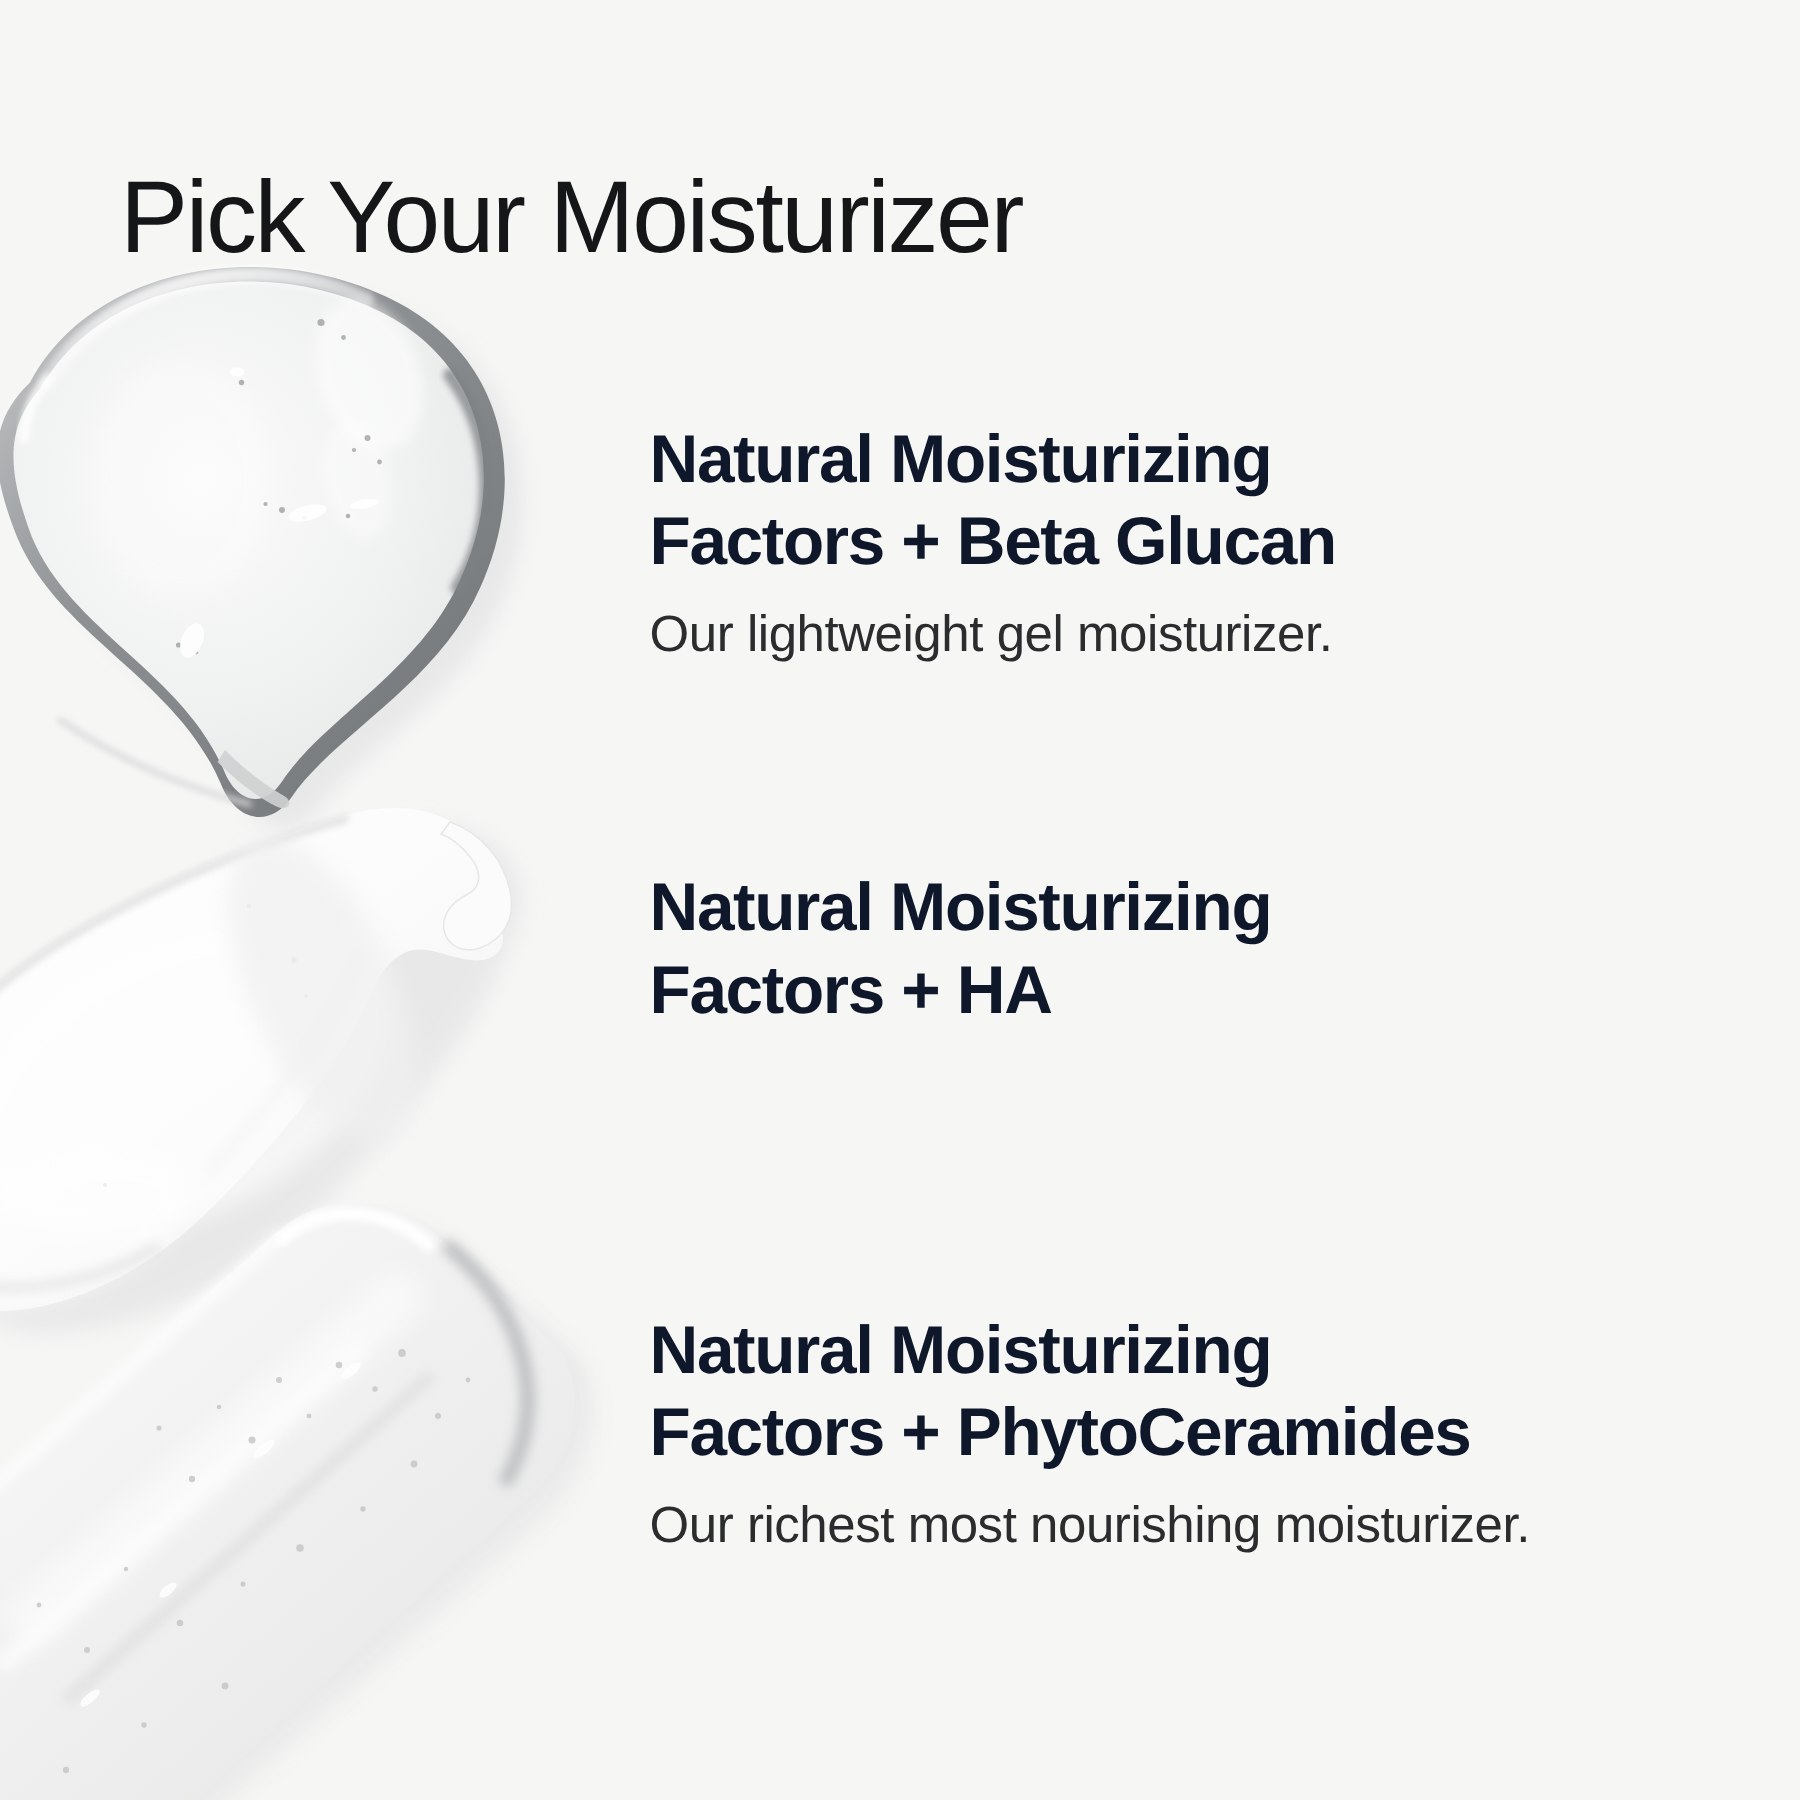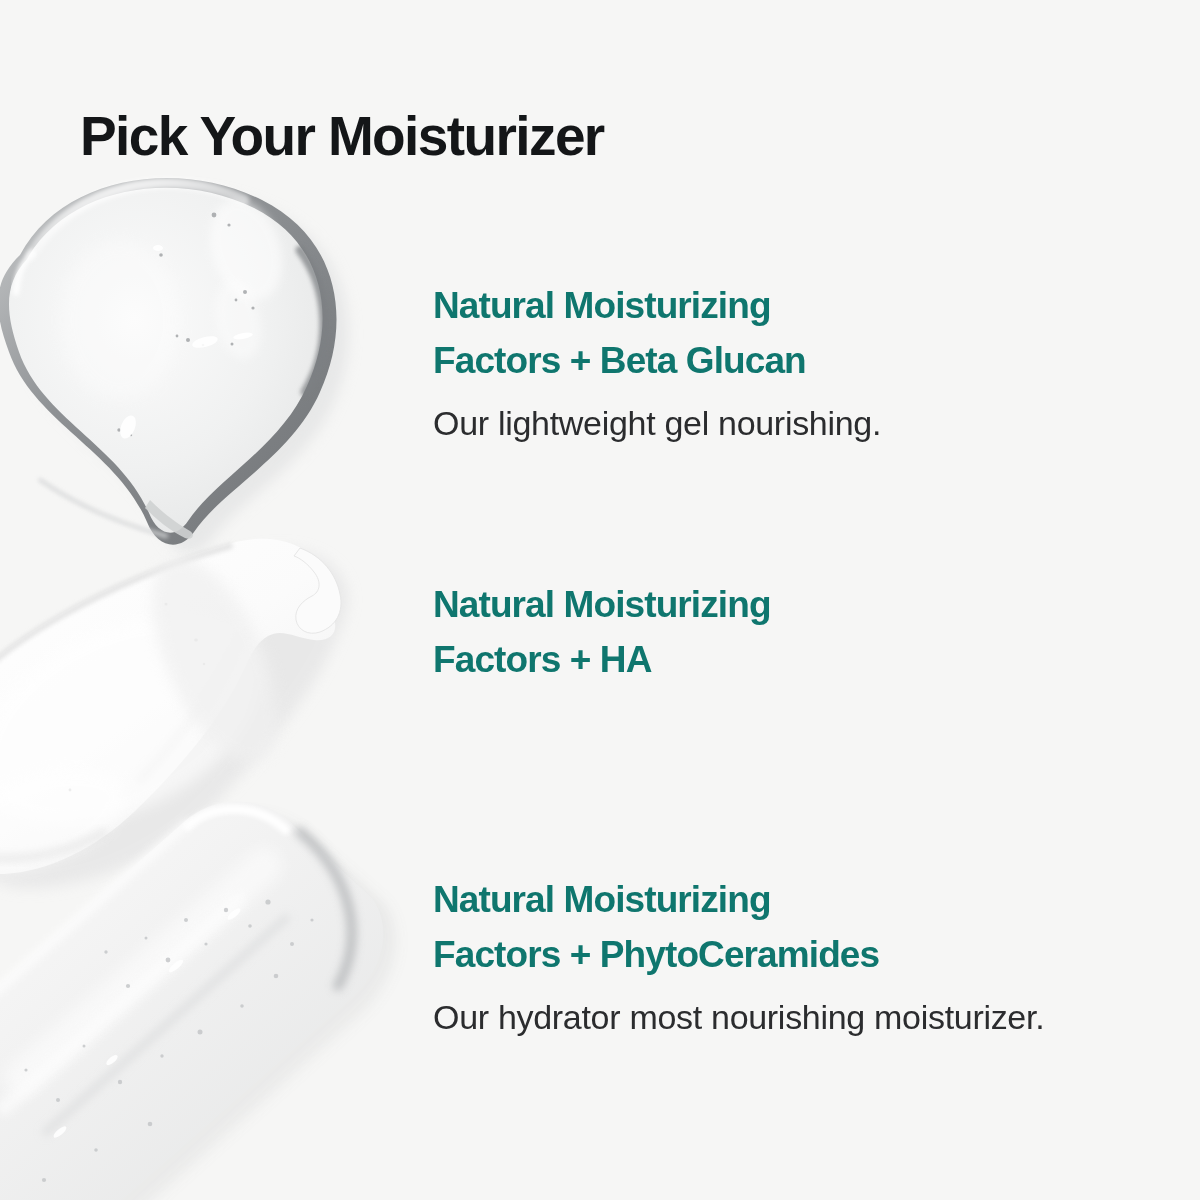--- a/index.html
+++ b/index.html
@@ -20,46 +20,46 @@
     height: 1200px;
     background: #f6f6f5;
     overflow: hidden;
   }
 
   
   .page-title {
     position: absolute;
     left: 80px;
     top: 57px;
-    font-size: 55px;
+    font-size: 68px;
     line-height: 84px;
-    font-weight: 700;
+    font-weight: 400;
     letter-spacing: -1.6px;
     color: #141618;
     white-space: nowrap;
   }
 
   
   .items {
     position: absolute;
     left: 433px;
     top: 278px;
     width: 700px;
   }
   .item { position: absolute; left: 0; width: 700px; }
   .item-1 { top: 0px; }
   .item-2 { top: 299px; }
   .item-3 { top: 594px; }
 
   .item-heading {
-    font-size: 37px;
+    font-size: 45px;
     line-height: 55px;
     font-weight: 700;
     letter-spacing: -0.9px;
-    color: #0f766e;
+    color: #0f172a;
     margin: 0;
     white-space: pre-line;
   }
   .item-sub {
     margin: 0;
     padding-top: 14px;
     font-size: 34px;
     line-height: 42px;
     font-weight: 400;
     letter-spacing: -0.3px;
@@ -280,28 +280,28 @@
     </svg>
   </div>
 
   <h1 class="page-title">Pick Your Moisturizer</h1>
 
   <div class="items">
 
     <div class="item item-1">
       <h2 class="item-heading">Natural Moisturizing
 Factors + Beta Glucan</h2>
-      <p class="item-sub">Our lightweight gel nourishing.</p>
+      <p class="item-sub">Our lightweight gel moisturizer.</p>
     </div>
 
     <div class="item item-2">
       <h2 class="item-heading">Natural Moisturizing
 Factors + HA</h2>
     </div>
 
     <div class="item item-3">
       <h2 class="item-heading">Natural Moisturizing
 Factors + PhytoCeramides</h2>
-      <p class="item-sub">Our hydrator most nourishing moisturizer.</p>
+      <p class="item-sub">Our richest most nourishing moisturizer.</p>
     </div>
 
   </div>
 </div>
 
 </body></html>

